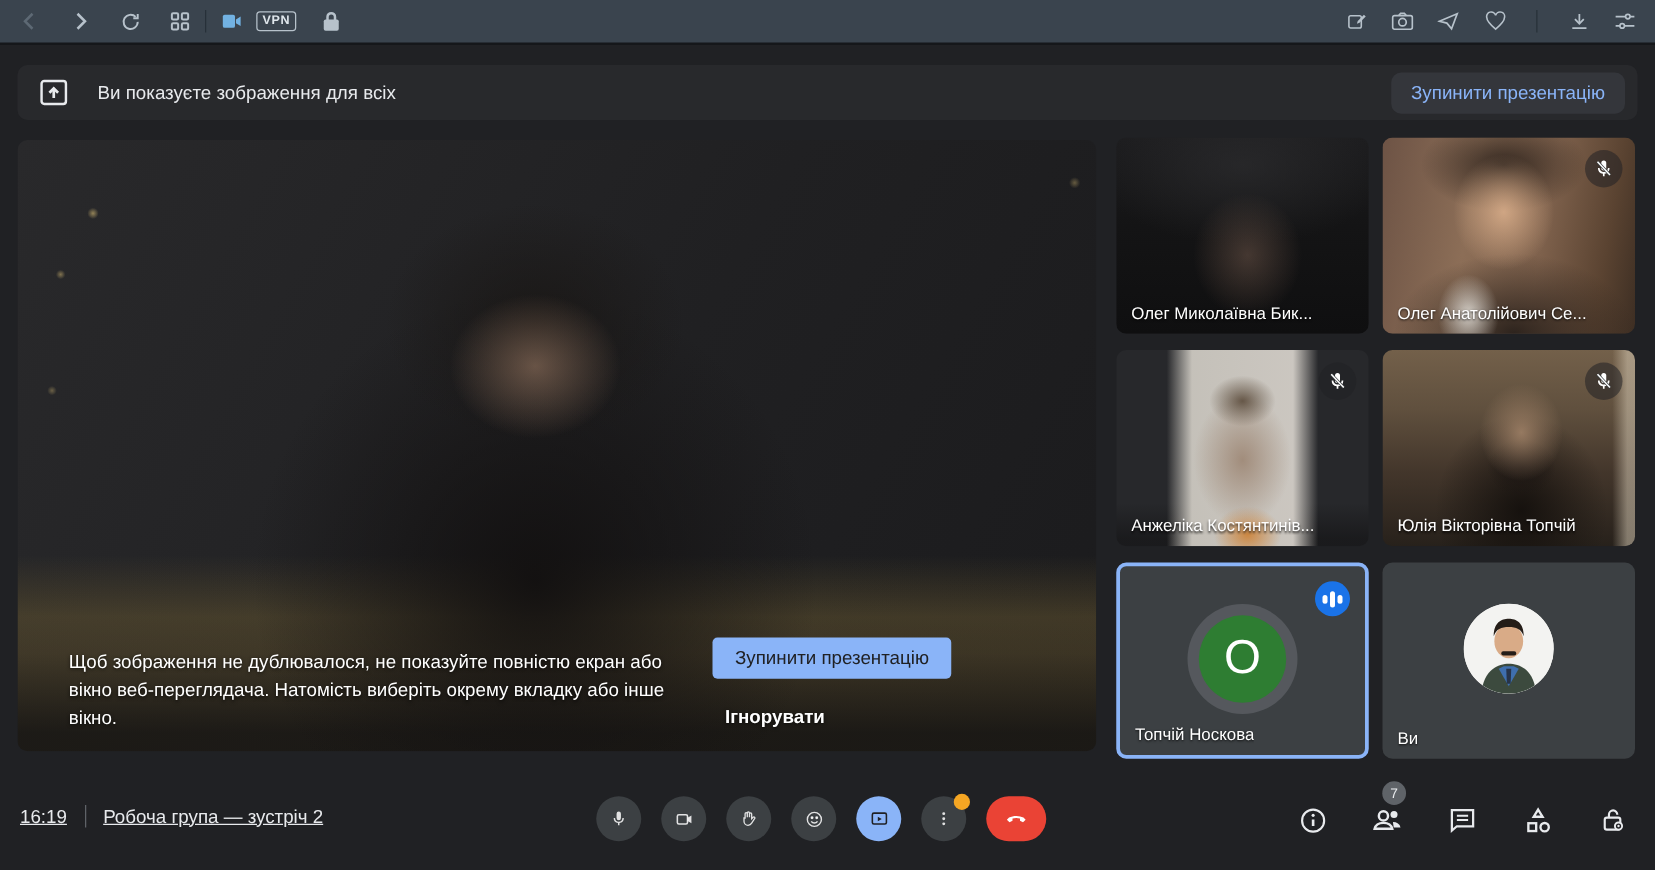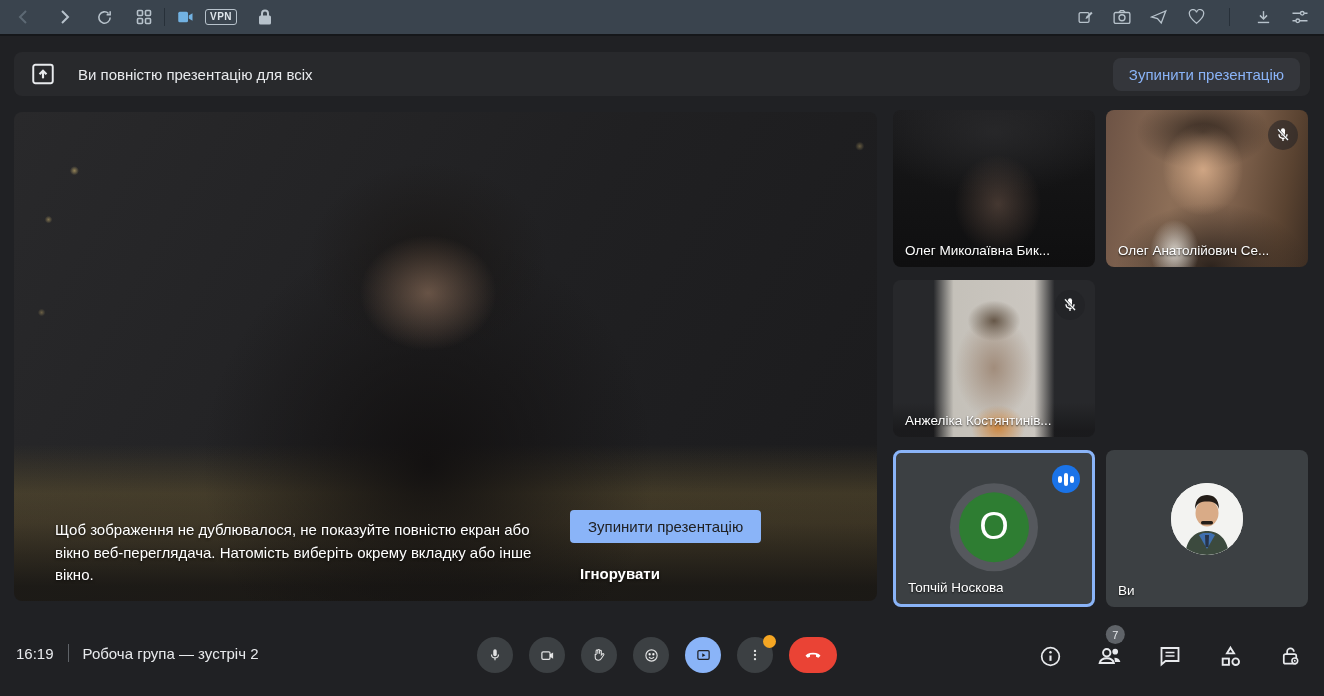--- a/index.html
+++ b/index.html
@@ -132,21 +132,21 @@
     position:absolute; top:12px; right:12px; width:28px; height:28px; border-radius:50%;
     background:#1a73e8; display:flex; align-items:center; justify-content:center; gap:2.5px;
   }
   .sb-bar { width:3.5px; background:#fff; border-radius:2px; }
   .photo-avatar {
     position:absolute; left:50%; top:44%; transform:translate(-50%,-50%);
     width:72px; height:72px; border-radius:50%; overflow:hidden; background:#f4f4f2;
   }
 
   
-  .footer-left { position:absolute; left:16px; top:644px; display:flex; align-items:center; color:#e8eaed; font-size:15px; }
+  .footer-left { position:absolute; left:16px; top:644px; display:flex; align-items:center; color:#e8eaed; font-size:15px;text-decoration:underline; }
   .footer-time { font-weight:500; }
   .footer-div { width:1px; height:18px; background:#5f6368; margin:0 14px; }
   .footer-title { font-weight:500;text-align:center; }
 
   .controls { position:absolute; left:477px; top:637px; display:flex; gap:16px; z-index:1; }
   .ctrl { width:36px; height:36px; border-radius:50%; background:#3c4043; display:flex; align-items:center; justify-content:center; color:rgba(255,255,255,.85); position:relative; }
   .ctrl.blue { background:#8ab4f8; color:#202124; }
   .ctrl.red { width:48px; border-radius:18px; background:#ea4335; color:#fff; }
   .orange-dot { position:absolute; top:-2px; right:-3px; width:13px; height:13px; border-radius:50%; background:#f5a623; }
 
@@ -269,21 +269,21 @@
   </div>
 
   <div class="banner">
     <span class="banner-icon">
       <svg width="26" height="26" viewBox="0 0 24 24" fill="none" stroke="currentColor" stroke-width="1.8">
           <rect x="3" y="3.5" width="18" height="17" rx="2"></rect>
           <path d="M12 16v-6" stroke-width="2"></path>
           <path d="M8.8 12.2 12 9l3.2 3.2" stroke-width="2"></path>
         </svg>
     </span>
-    <span class="banner-text">Ви повністю презентацію для всіх</span>
+    <span class="banner-text">Ви показуєте зображення для всіх</span>
     <span class="banner-action">Зупинити презентацію</span>
   </div>
 
   <div class="main-video">
     <div class="hint-text">Щоб зображення не дублювалося, не показуйте повністю екран або вікно веб-переглядача. Натомість виберіть окрему вкладку або інше вікно.</div>
     <button class="stop-present-btn">Зупинити презентацію</button>
     <button class="ignore-btn">Ігнорувати</button>
   </div>
 
   <div class="tile tile-olha">
@@ -307,20 +307,31 @@
       <svg width="16" height="16" viewBox="0 0 24 24">
           <path fill="#fff" d="M12 14a3 3 0 0 0 3-3V5a3 3 0 0 0-6 0v6a3 3 0 0 0 3 3z"></path>
           <path fill="#fff" d="M17 11h2a7 7 0 0 1-6 6.92V21h-2v-3.08A7 7 0 0 1 5 11h2a5 5 0 0 0 10 0z"></path>
           <line x1="4.5" y1="3.5" x2="19.5" y2="19.5" stroke="#3c4043" stroke-width="3.4"></line>
           <line x1="4.5" y1="3.5" x2="19.5" y2="19.5" stroke="#fff" stroke-width="1.8"></line>
         </svg>
     </span>
     <span class="tile-name">Анжеліка Костянтинів...</span>
   </div>
 
+  <div class="tile tile-yuliia">
+    <span class="mute-badge">
+      <svg width="16" height="16" viewBox="0 0 24 24">
+          <path fill="#fff" d="M12 14a3 3 0 0 0 3-3V5a3 3 0 0 0-6 0v6a3 3 0 0 0 3 3z"></path>
+          <path fill="#fff" d="M17 11h2a7 7 0 0 1-6 6.92V21h-2v-3.08A7 7 0 0 1 5 11h2a5 5 0 0 0 10 0z"></path>
+          <line x1="4.5" y1="3.5" x2="19.5" y2="19.5" stroke="#3c4043" stroke-width="3.4"></line>
+          <line x1="4.5" y1="3.5" x2="19.5" y2="19.5" stroke="#fff" stroke-width="1.8"></line>
+        </svg>
+    </span>
+    <span class="tile-name">Юлія Вікторівна Топчій</span>
+  </div>
 
   <div class="tile tile-oksana">
     <span class="speaking-badge">
       <i class="sb-bar" style="height:7px"></i>
         <i class="sb-bar" style="height:13px"></i>
         <i class="sb-bar" style="height:7px"></i>
     </span>
     <div class="avatar-ring">
       <div class="avatar-green">О</div>
     </div>

